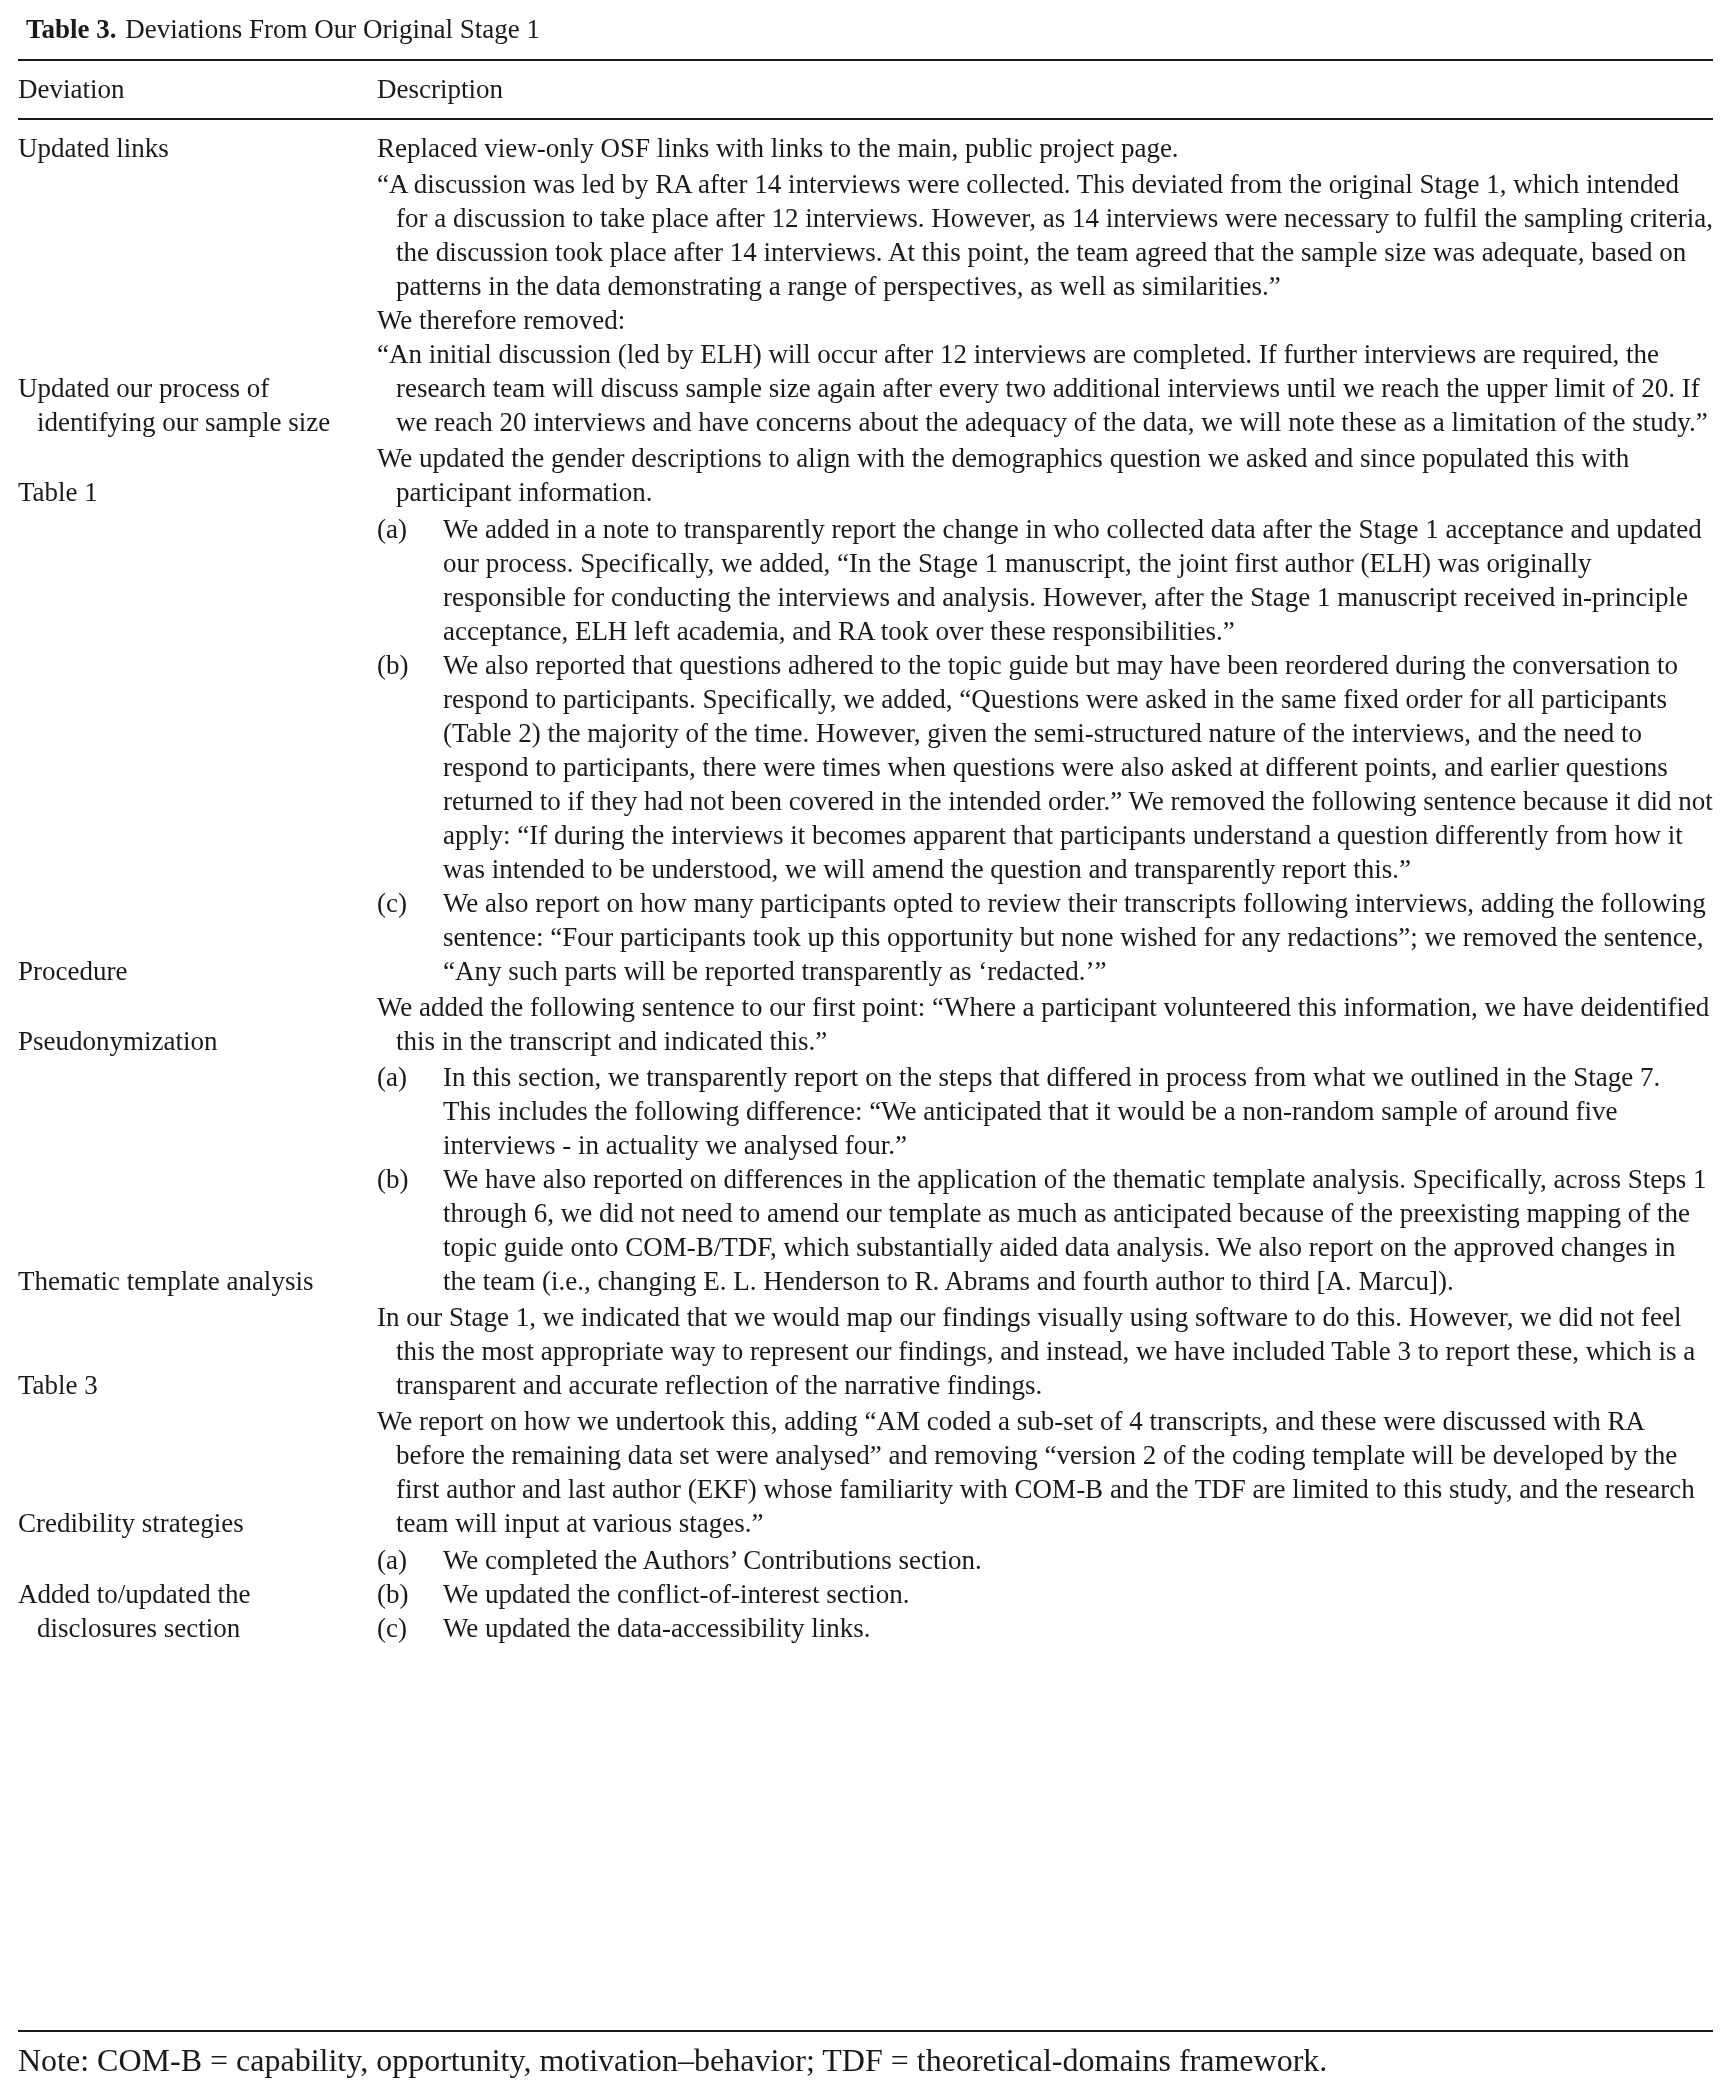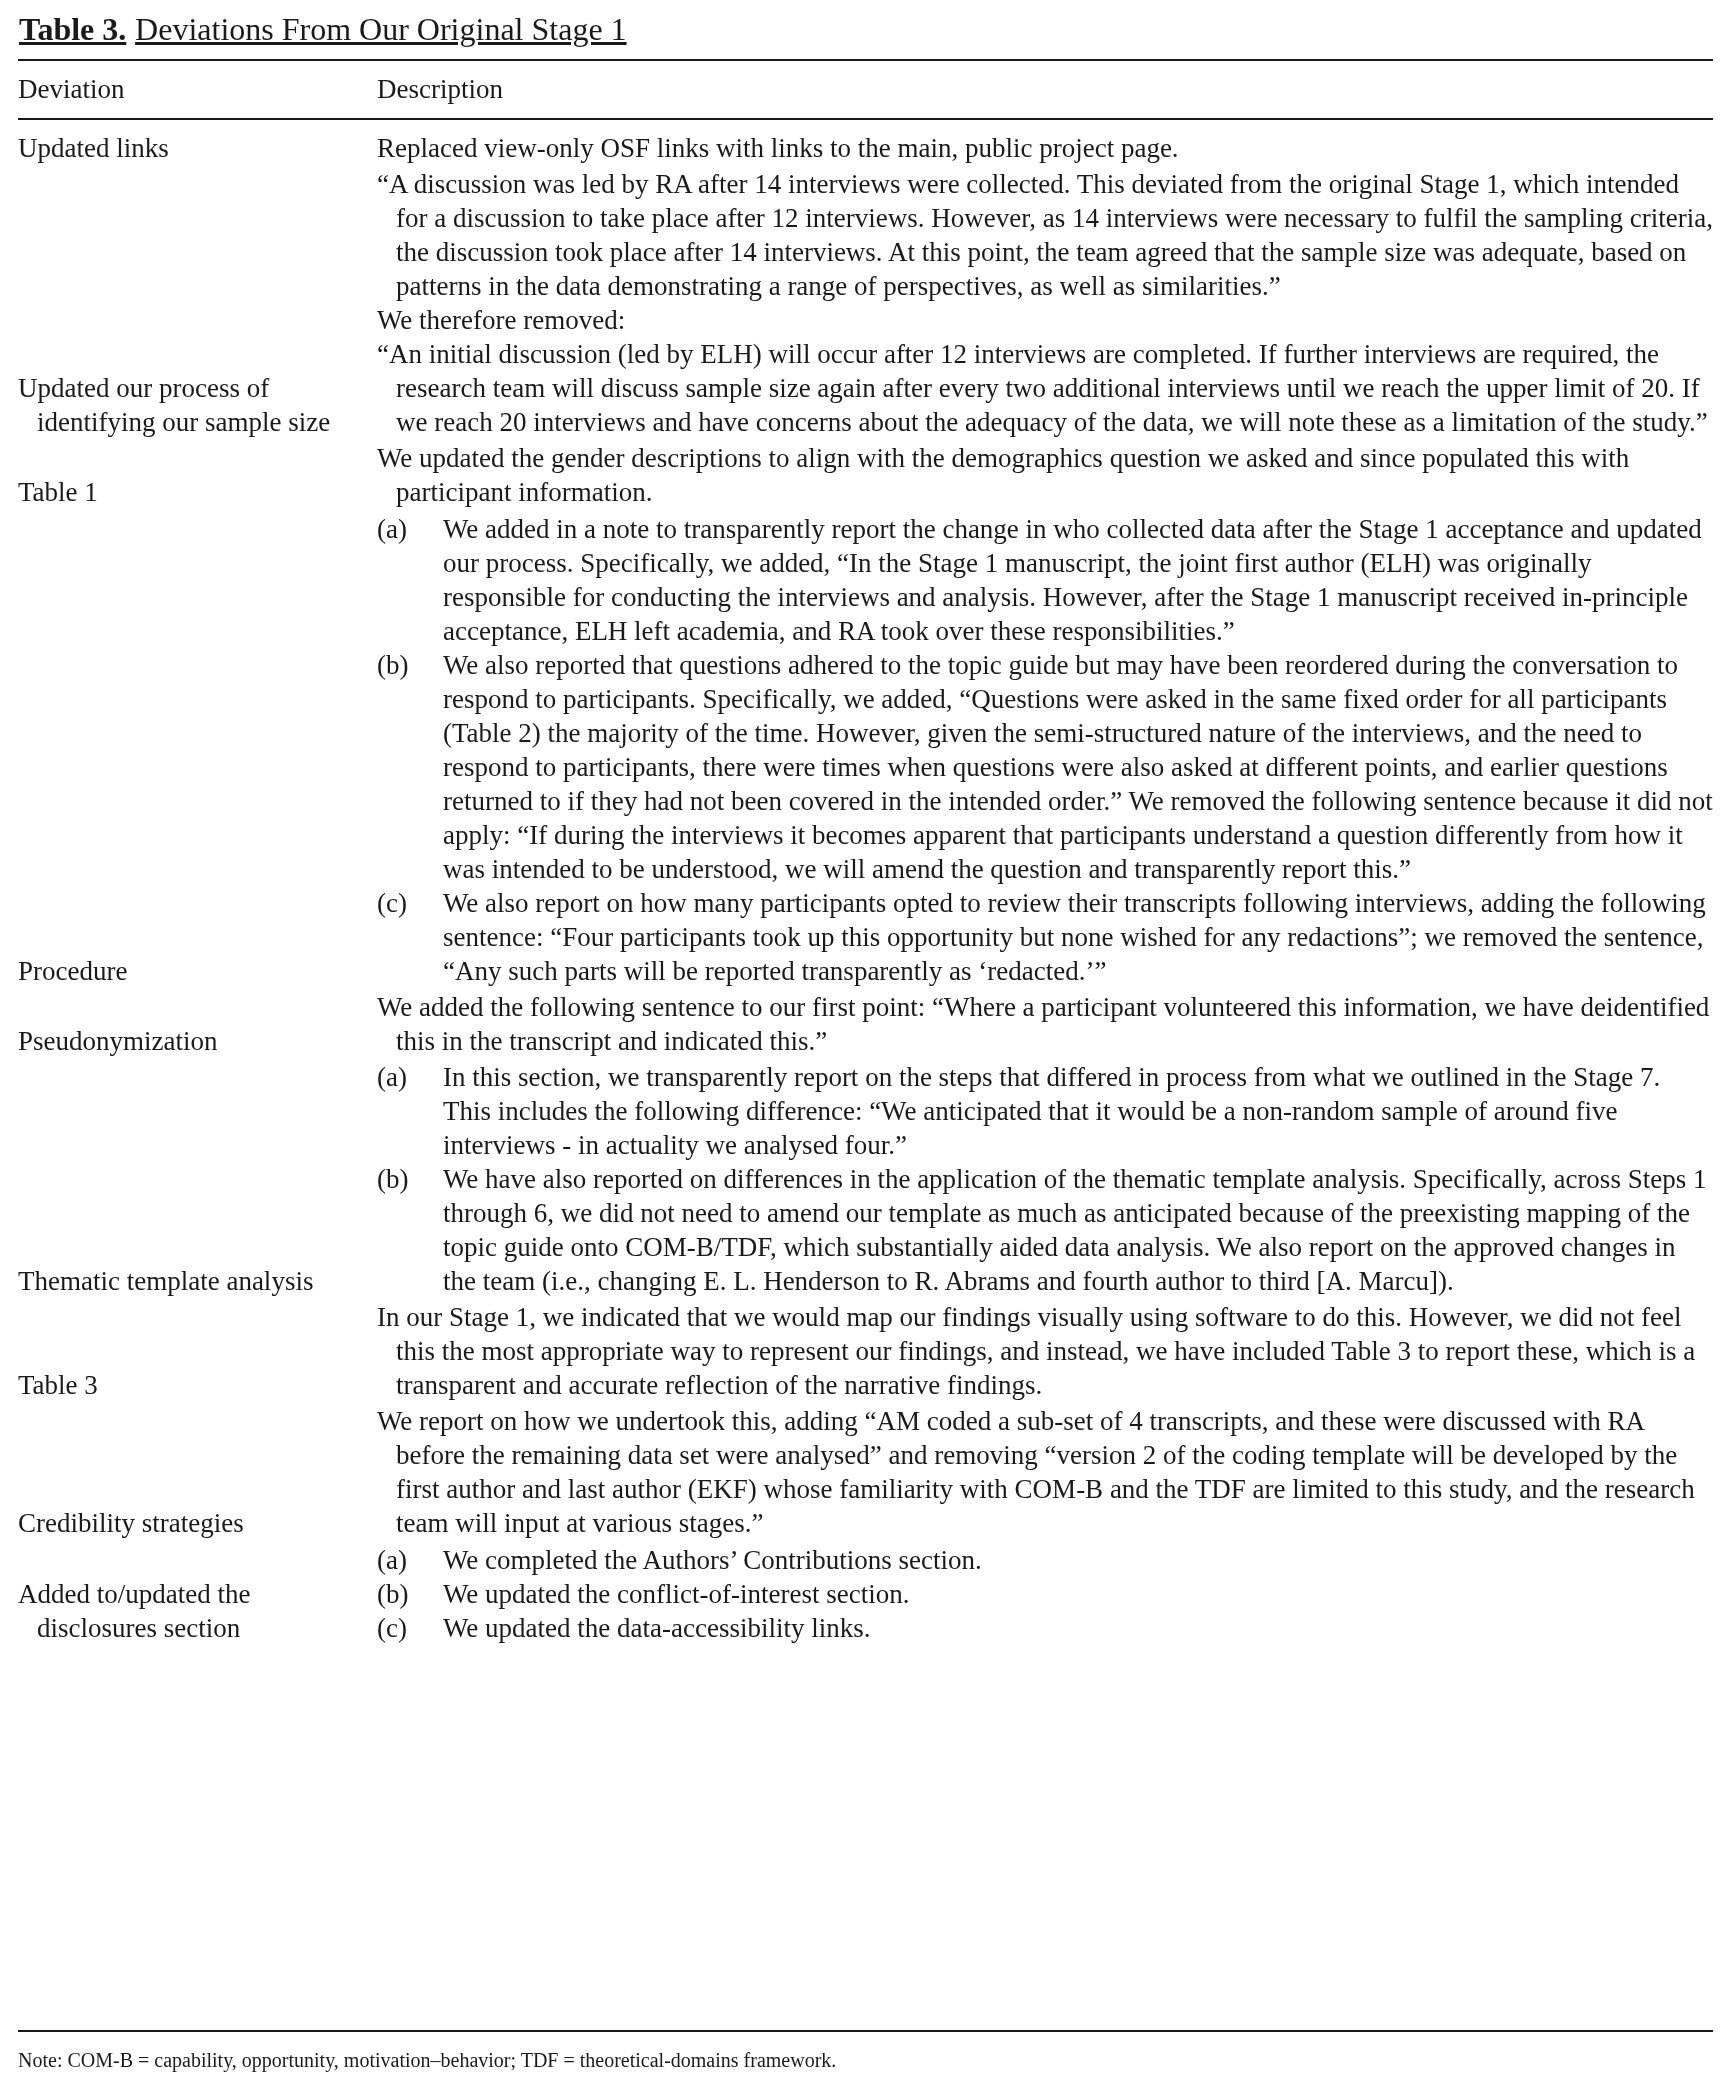--- a/index.html
+++ b/index.html
@@ -18,26 +18,25 @@
     line-height: 34px;
   }
   .page {
     position: absolute;
     left: 18px;
     top: 0;
     width: 1695px;
   }
   .title {
     position: absolute;
-    left: 1px;
+    left: 8px;
     top: 11.7px;
-    font-size: 32px;
+    font-size: 27px;
     line-height: 34px;
     white-space: nowrap;
-    text-decoration: underline;
   }
   .title .label {
     font-weight: bold;
     margin-right: 8.8px;
   }
   .rule {
     position: absolute;
     left: 0;
     width: 1695px;
     height: 2.2px;
@@ -98,21 +97,21 @@
     width: 66px;
   }
   .item .text {
     flex: 1 1 auto;
   }
   .rule.bottom { top: 2030px; }
   .note {
     position: absolute;
     left: 0;
     top: 2043px;
-    font-size: 20px;
+    font-size: 32px;
     line-height: 34px;
     white-space: nowrap;
   }
 </style>
 </head>
 <body>
 
 <div class="page">
 
   <div class="title">

